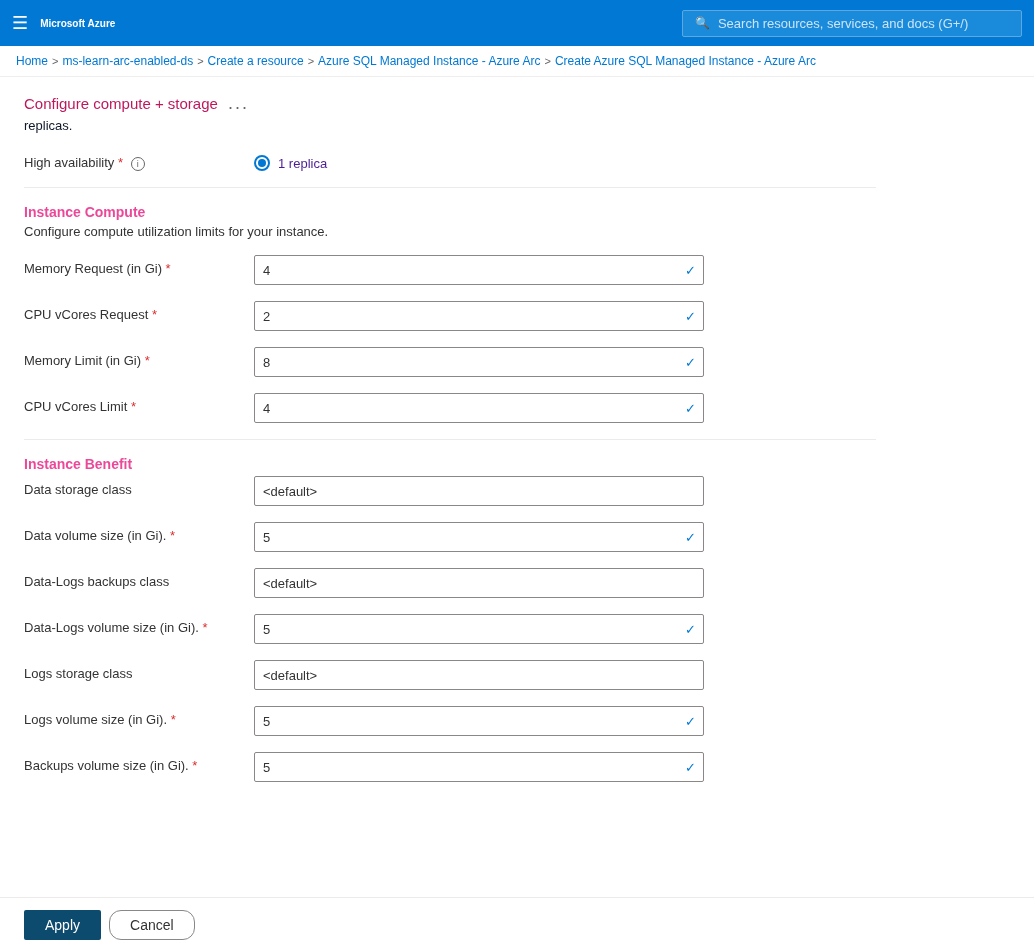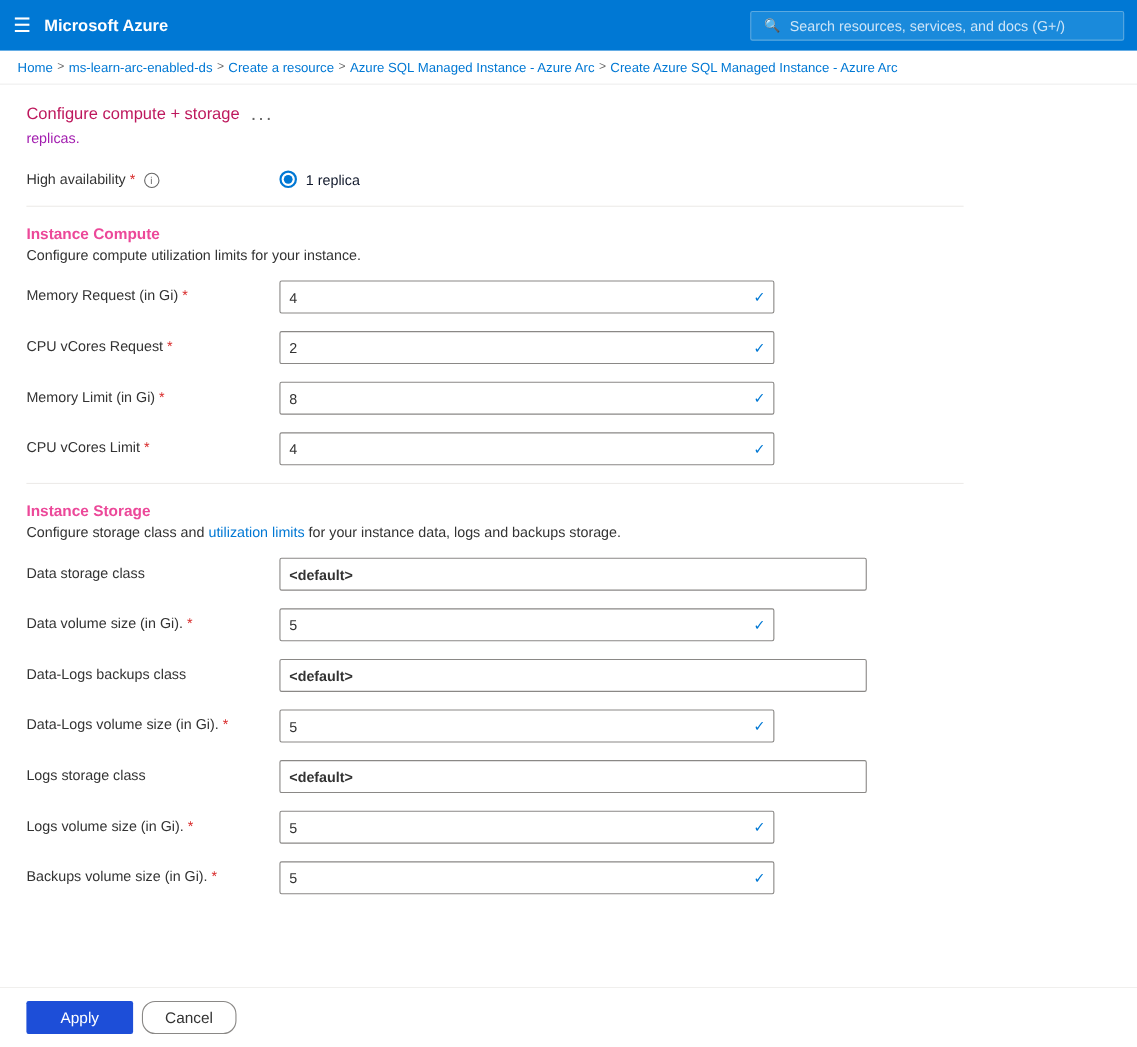--- a/index.html
+++ b/index.html
@@ -14,21 +14,21 @@
       padding: 0 12px;
       gap: 12px;
     }
     .top-bar-hamburger {
       color: #fff;
       font-size: 18px;
       cursor: pointer;
     }
     .top-bar-title {
       color: #fff;
-      font-size: 15px;
+      font-size: 10px;
       font-weight: 600;
       flex: 1;
     }
     .top-bar-search {
       background: #1a8adb;
       border: 1px solid #5ba9e0;
       border-radius: 2px;
       padding: 5px 12px;
       color: #cce4f7;
       font-size: 13px;
@@ -71,21 +71,21 @@
       color: #be185d;
     }
     .page-title-dots {
       color: #666;
       font-size: 18px;
       letter-spacing: 2px;
     }
 
     .replicas-text {
       font-size: 13px;
-      color: #a21caf;
+      color: #0f172a;
       margin-bottom: 16px;
     }
 
     
     .field-row {
       display: flex;
       align-items: flex-start;
       margin-bottom: 16px;
       justify-content: center;
     }
@@ -114,21 +114,21 @@
     .field-control {
       flex: 1;
     }
 
     
     .radio-option {
       display: flex;
       align-items: center;
       gap: 8px;
       font-size: 13px;
-      color: #0f172a;
+      color: #4c1d95;
       padding-top: 6px;
     }
     .radio-circle {
       width: 16px;
       height: 16px;
       border-radius: 50%;
       border: 2px solid #0078d4;
       background: #fff;
       display: flex;
       align-items: center;
@@ -185,29 +185,28 @@
       right: 8px;
       top: 50%;
       transform: translateY(-50%);
       font-size: 13px;
       color: #0078d4;
       pointer-events: none;
     }
 
     
     .text-input {
-      width: 534px;
+      width: 450px;
       height: 30px;
       border: 1px solid #8a8886;
       border-radius: 2px;
       padding: 4px 8px;
       font-size: 13px;
       color: #333;
       outline: none;
-      font-weight: bold;
     }
     .text-input.active-border {
       border: 2px solid #8764b8;
     }
 
     
     .checkbox-row {
       display: flex;
       align-items: center;
       gap: 8px;
@@ -229,24 +228,24 @@
       bottom: 0;
       left: 0;
       right: 0;
       background: #fff;
       border-top: 1px solid #edebe9;
       padding: 12px 24px;
       display: flex;
       gap: 8px;
     }
     .btn-apply {
-      background: #1d4ed8;
+      background: #0c4a6e;
       color: #fff;
       border: none;
-      padding: 6px 31px;
+      padding: 6px 21px;
       font-size: 14px;
       cursor: pointer;
       border-radius: 2px;
     }
     .btn-cancel {
       background: #fff;
       color: #333;
       border: 1px solid #8a8886;
       padding: 6px 20px;
       font-size: 14px;
@@ -372,24 +371,21 @@
             <option value="16">16</option>
           </select>
         </div>
       </div>
     </div>
   </div>
 
   <hr class="divider">
 
   <div>
-    <div class="section-title">Instance Storage</div>
-    <div class="section-desc">
-      <span>Configure storage class and </span><a href="#">utilization limits</a><span> for your instance data, logs and backups storage.</span>
-    </div>
+    <div class="section-title">Instance Benefit</div>
 
     <div class="field-row">
       <div class="field-label">Data storage class</div>
       <div class="field-control">
         <input type="text" class="text-input" value="&lt;default&gt;" style="">
       </div>
     </div>
 
     <div class="field-row">
       <div class="field-label">

